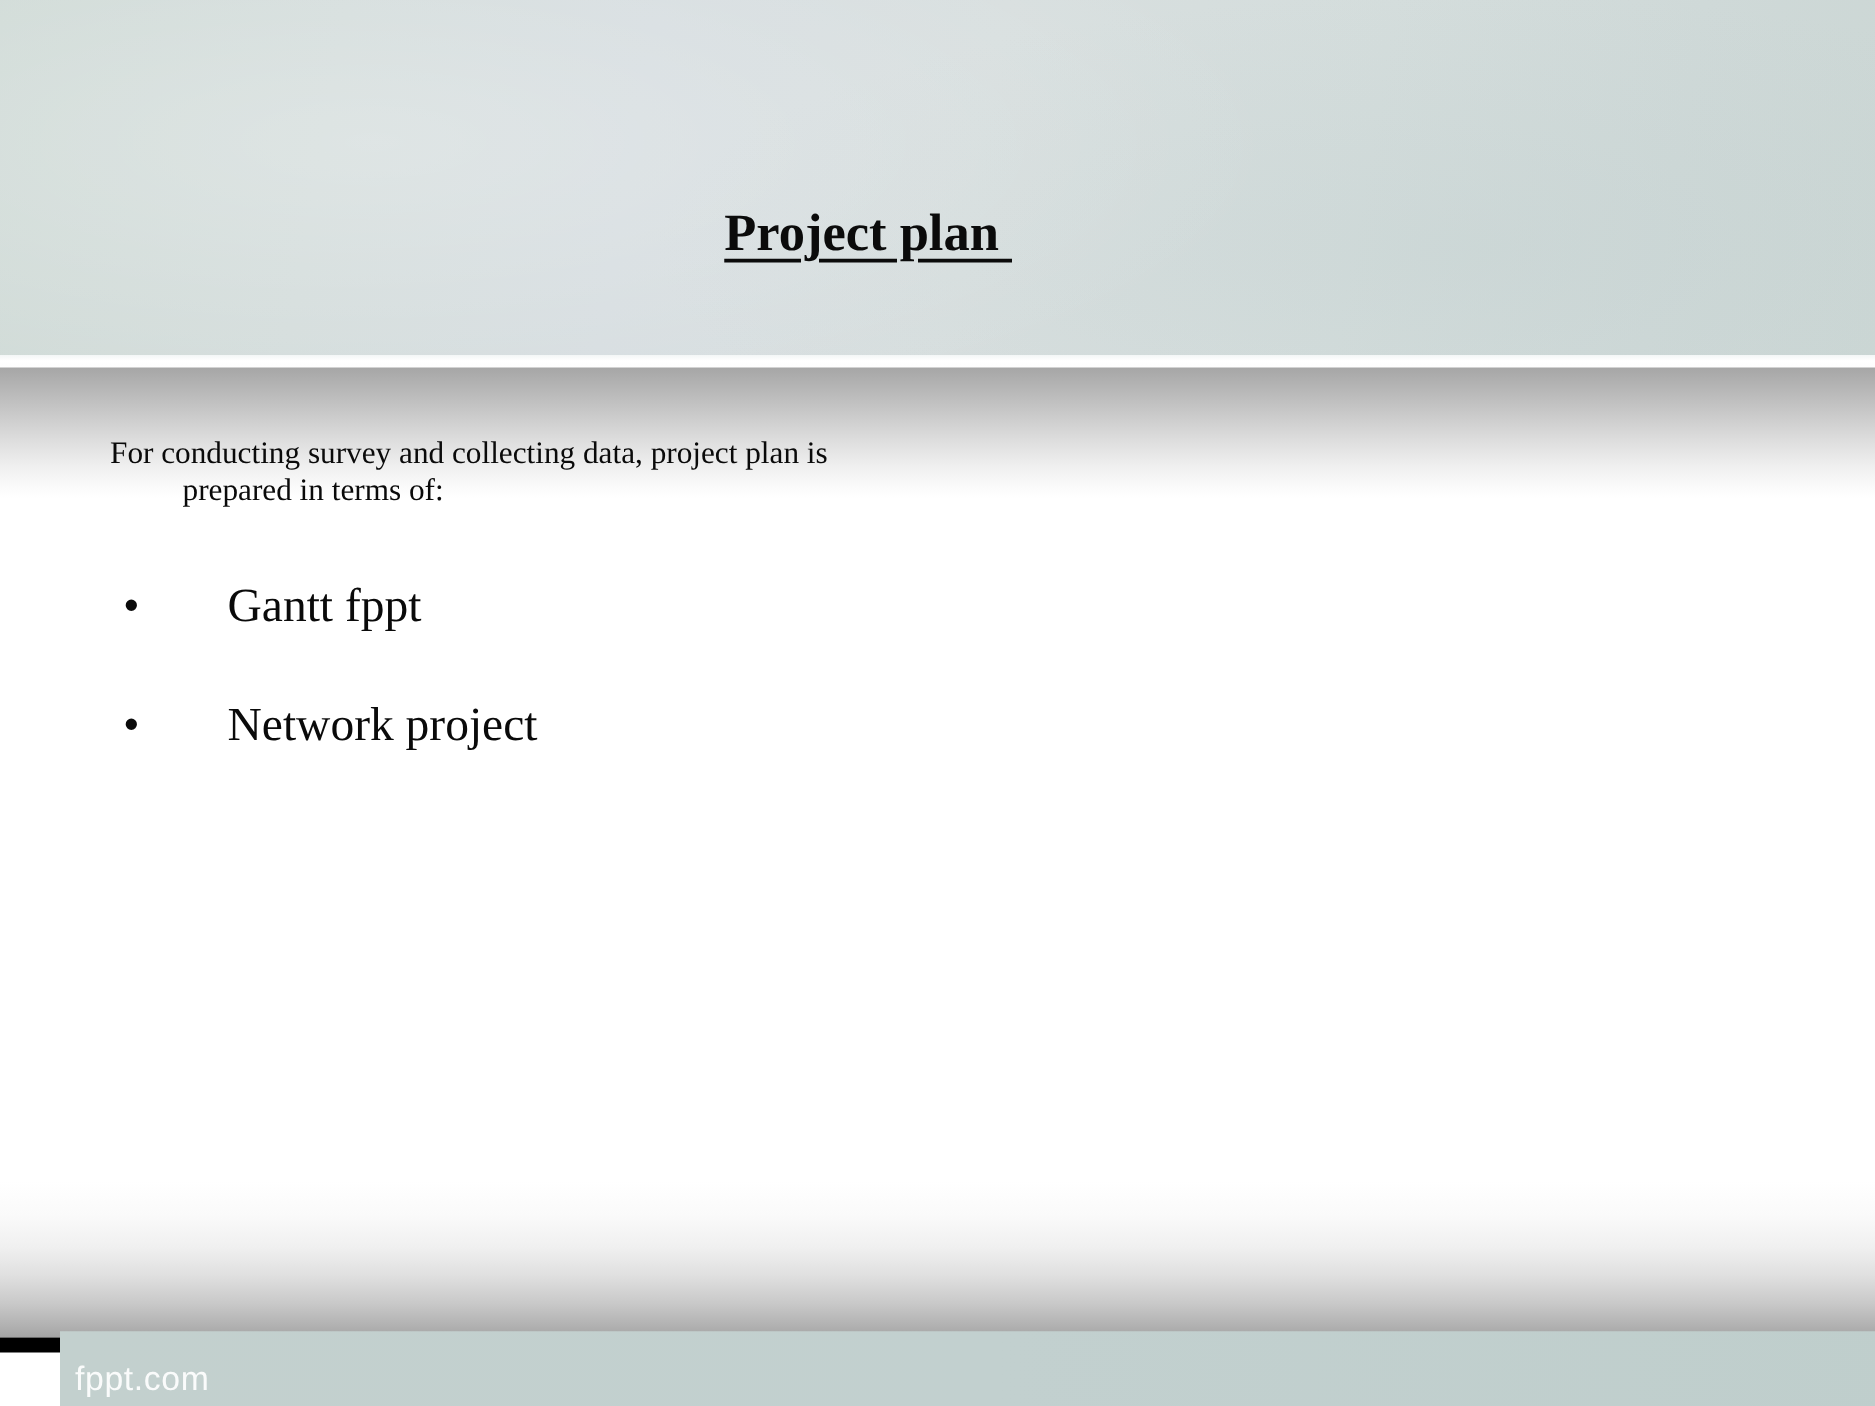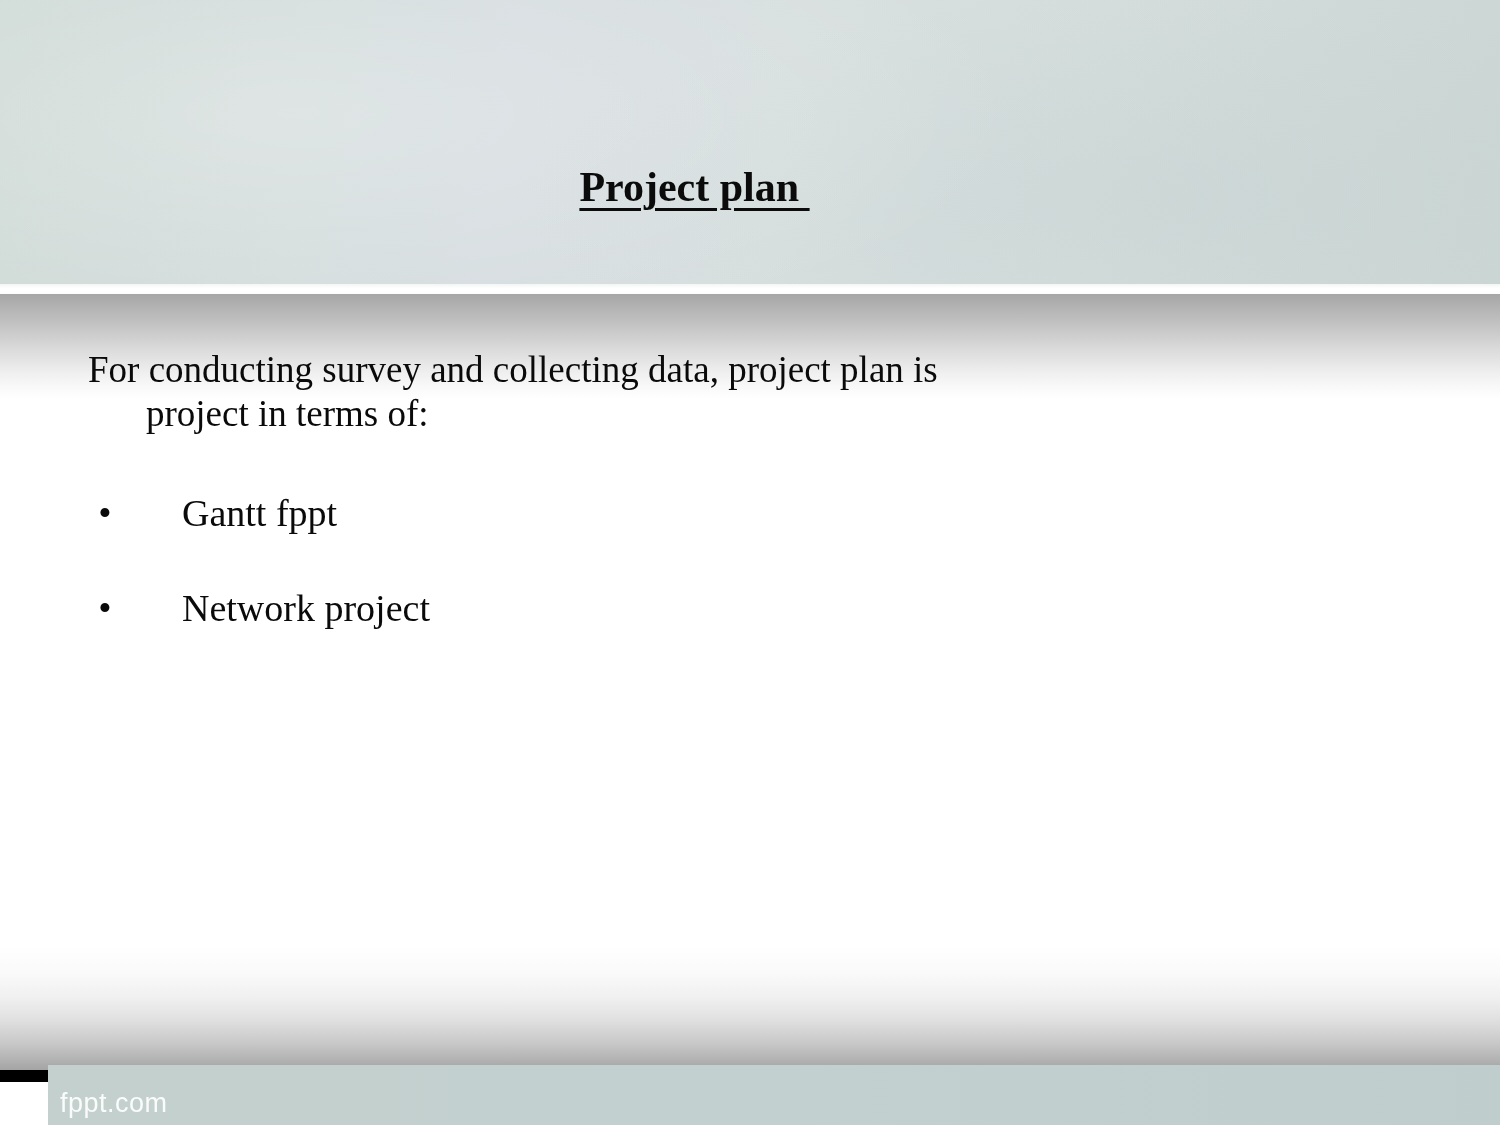--- a/index.html
+++ b/index.html
@@ -147,21 +147,21 @@
   
   .body-area {
     position: absolute;
     left: 88px;
     top: 348px;
     width: 1324px;
   }
 
   .para {
     font-family: "Liberation Serif", "DejaVu Serif", serif;
-    font-size: 37px;
+    font-size: 25px;
     line-height: 1.18;
     color: #0a0a0a;
     text-align: justify;
     text-justify: inter-word;
     margin: 0;
     text-indent: 0;
   }
   .para .cont {
     display: block;
     padding-left: 58px;
@@ -205,21 +205,21 @@
   <div class="body-shadow"></div>
 
   <div class="title-wrap">
     <span class="slide-title">Project plan </span>
   </div>
 
   <div class="body-area">
 
     <p class="para">
       <span>For conducting survey and collecting data, project plan is</span>
-      <span class="cont">project in terms of:</span>
+      <span class="cont">prepared in terms of:</span>
     </p>
 
     <ul class="bullet-list">
       <li class="bullet-item">
         <span class="bullet-marker">•</span>
         <span>Gantt fppt</span>
       </li>
       <li class="bullet-item">
         <span class="bullet-marker">•</span>
         <span>Network project</span>

